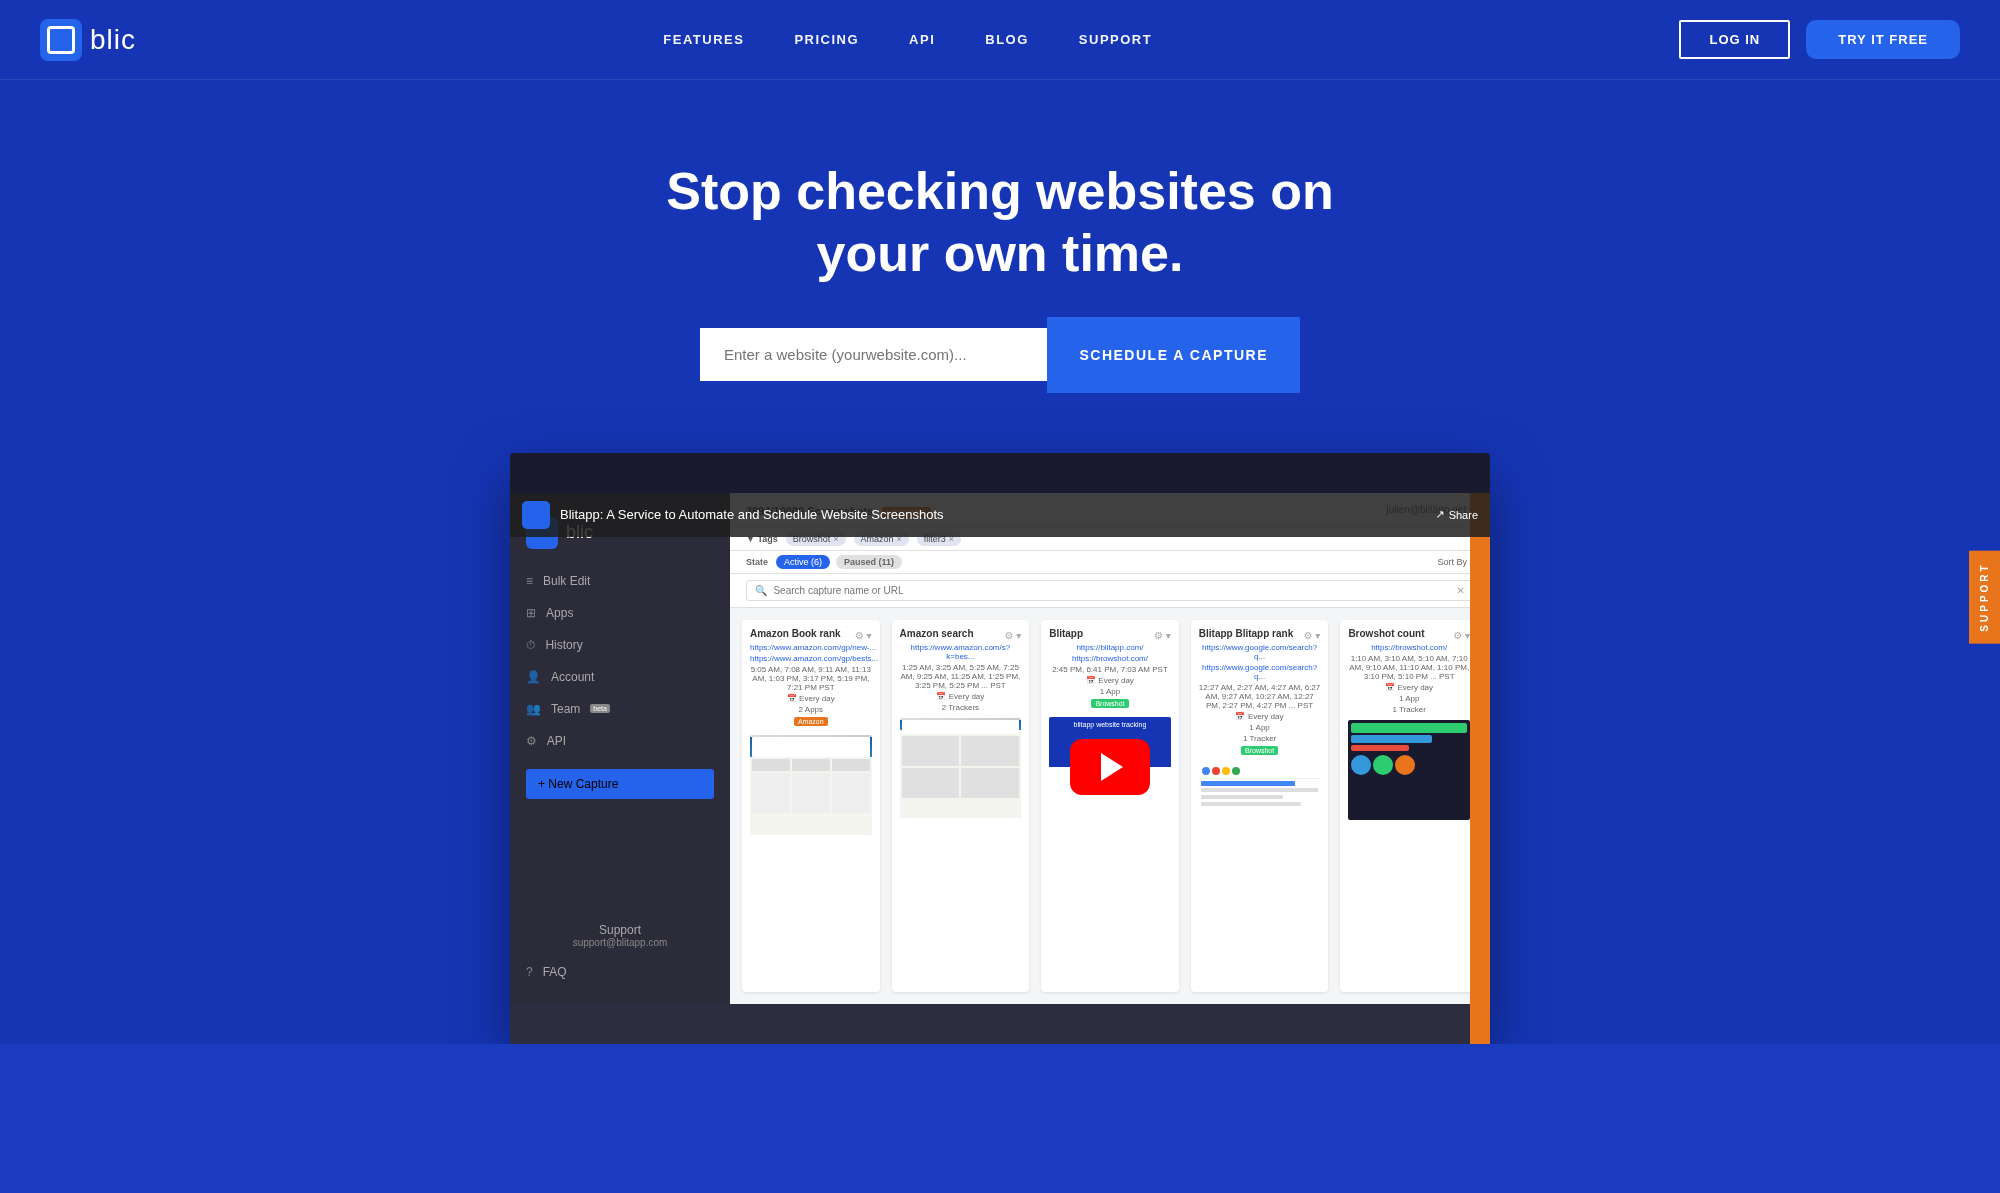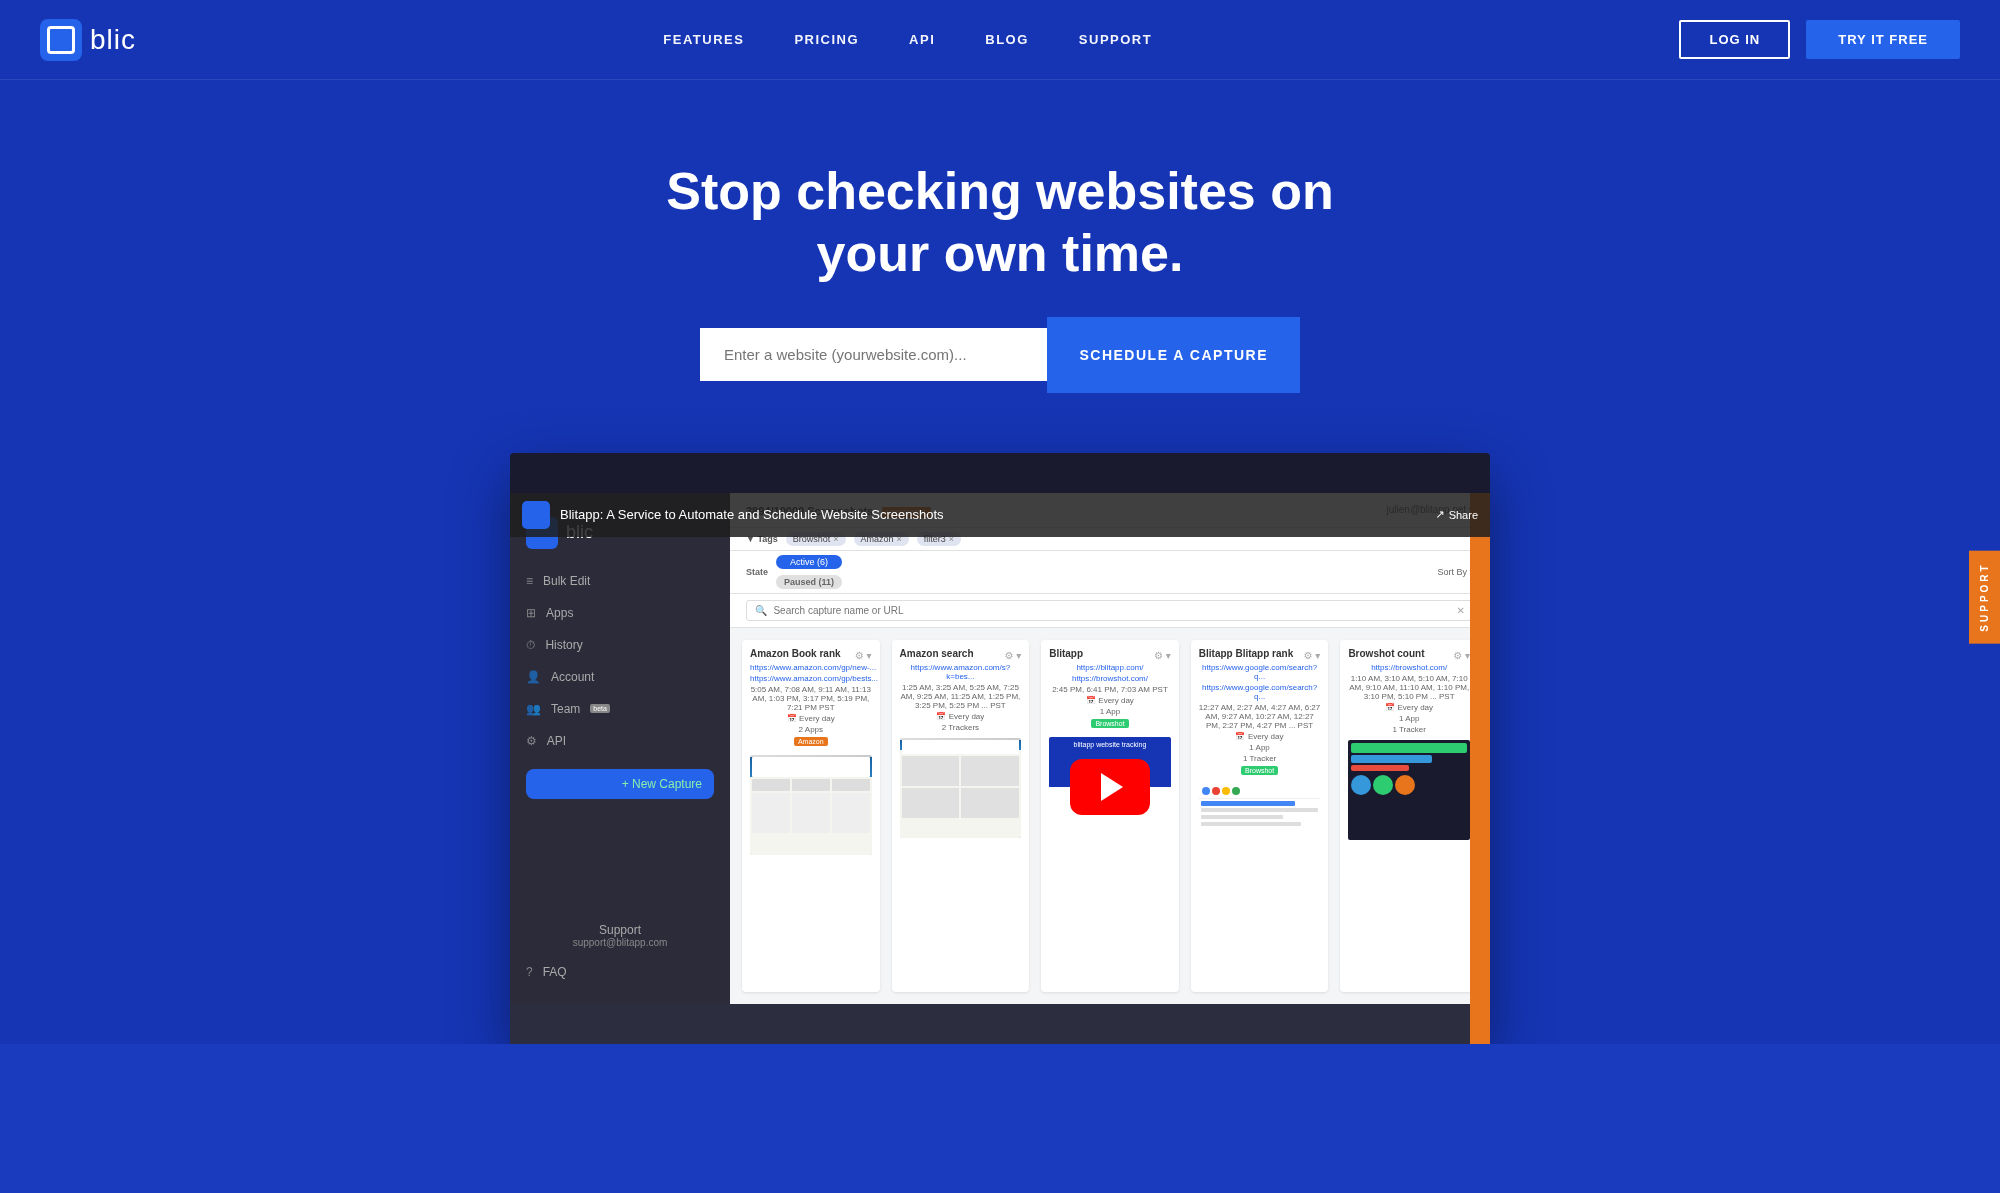--- a/index.html
+++ b/index.html
@@ -77,21 +77,21 @@
     }
     .btn-try {
       color: white;
       background: #2563eb;
       border: none;
       padding: 12px 32px;
       font-size: 13px;
       font-weight: 700;
       letter-spacing: 1px;
       cursor: pointer;
-      border-radius: 2px;
+      border-radius: 10px;
     }
 
     
     .hero {
       background: #1535b5;
       text-align: center;
       padding: 80px 40px 0;
     }
     .hero-title {
       color: white;
@@ -193,25 +193,25 @@
       gap: 10px;
       padding: 9px 16px;
       color: #aaa;
       font-size: 12px;
       cursor: pointer;
     }
     .sidebar-item .si-icon { font-size: 12px; opacity: 0.7; }
     .sidebar-new-capture {
       margin: 12px 16px;
       background: #2563eb;
-      color: #86efac;
+      color: #000000;
       padding: 8px 12px;
-      border-radius: 8px;
+      border-radius: 3px;
       font-size: 12px;
-      text-align: right;
+      text-align: left;
       cursor: pointer;
     }
     .sidebar-support {
       margin-top: auto;
       padding: 8px 16px;
     }
     .sidebar-support-text { color: #aaa; font-size: 12px; }
     .sidebar-support-email { color: #888; font-size: 10px; }
 
     .app-main {
@@ -372,21 +372,20 @@
       border-radius: 10px;
       padding: 2px 7px;
       font-size: 9px;
       color: #444;
       gap: 3px;
     }
     .filter-tag .x { color: #888; cursor: pointer; }
     .state-filters {
       display: flex;
       gap: 6px;
-      flex-direction: column;
     }
     .state-btn {
       padding: 2px 8px;
       border-radius: 10px;
       font-size: 9px;
       cursor: pointer;
     }
     .state-btn.active { background: #2563eb; color: white; }
     .state-btn.inactive { background: #e0e0e0; color: #666; font-weight: bold; }
     .sort-by { margin-left: auto; font-size: 9px; color: #666; }

